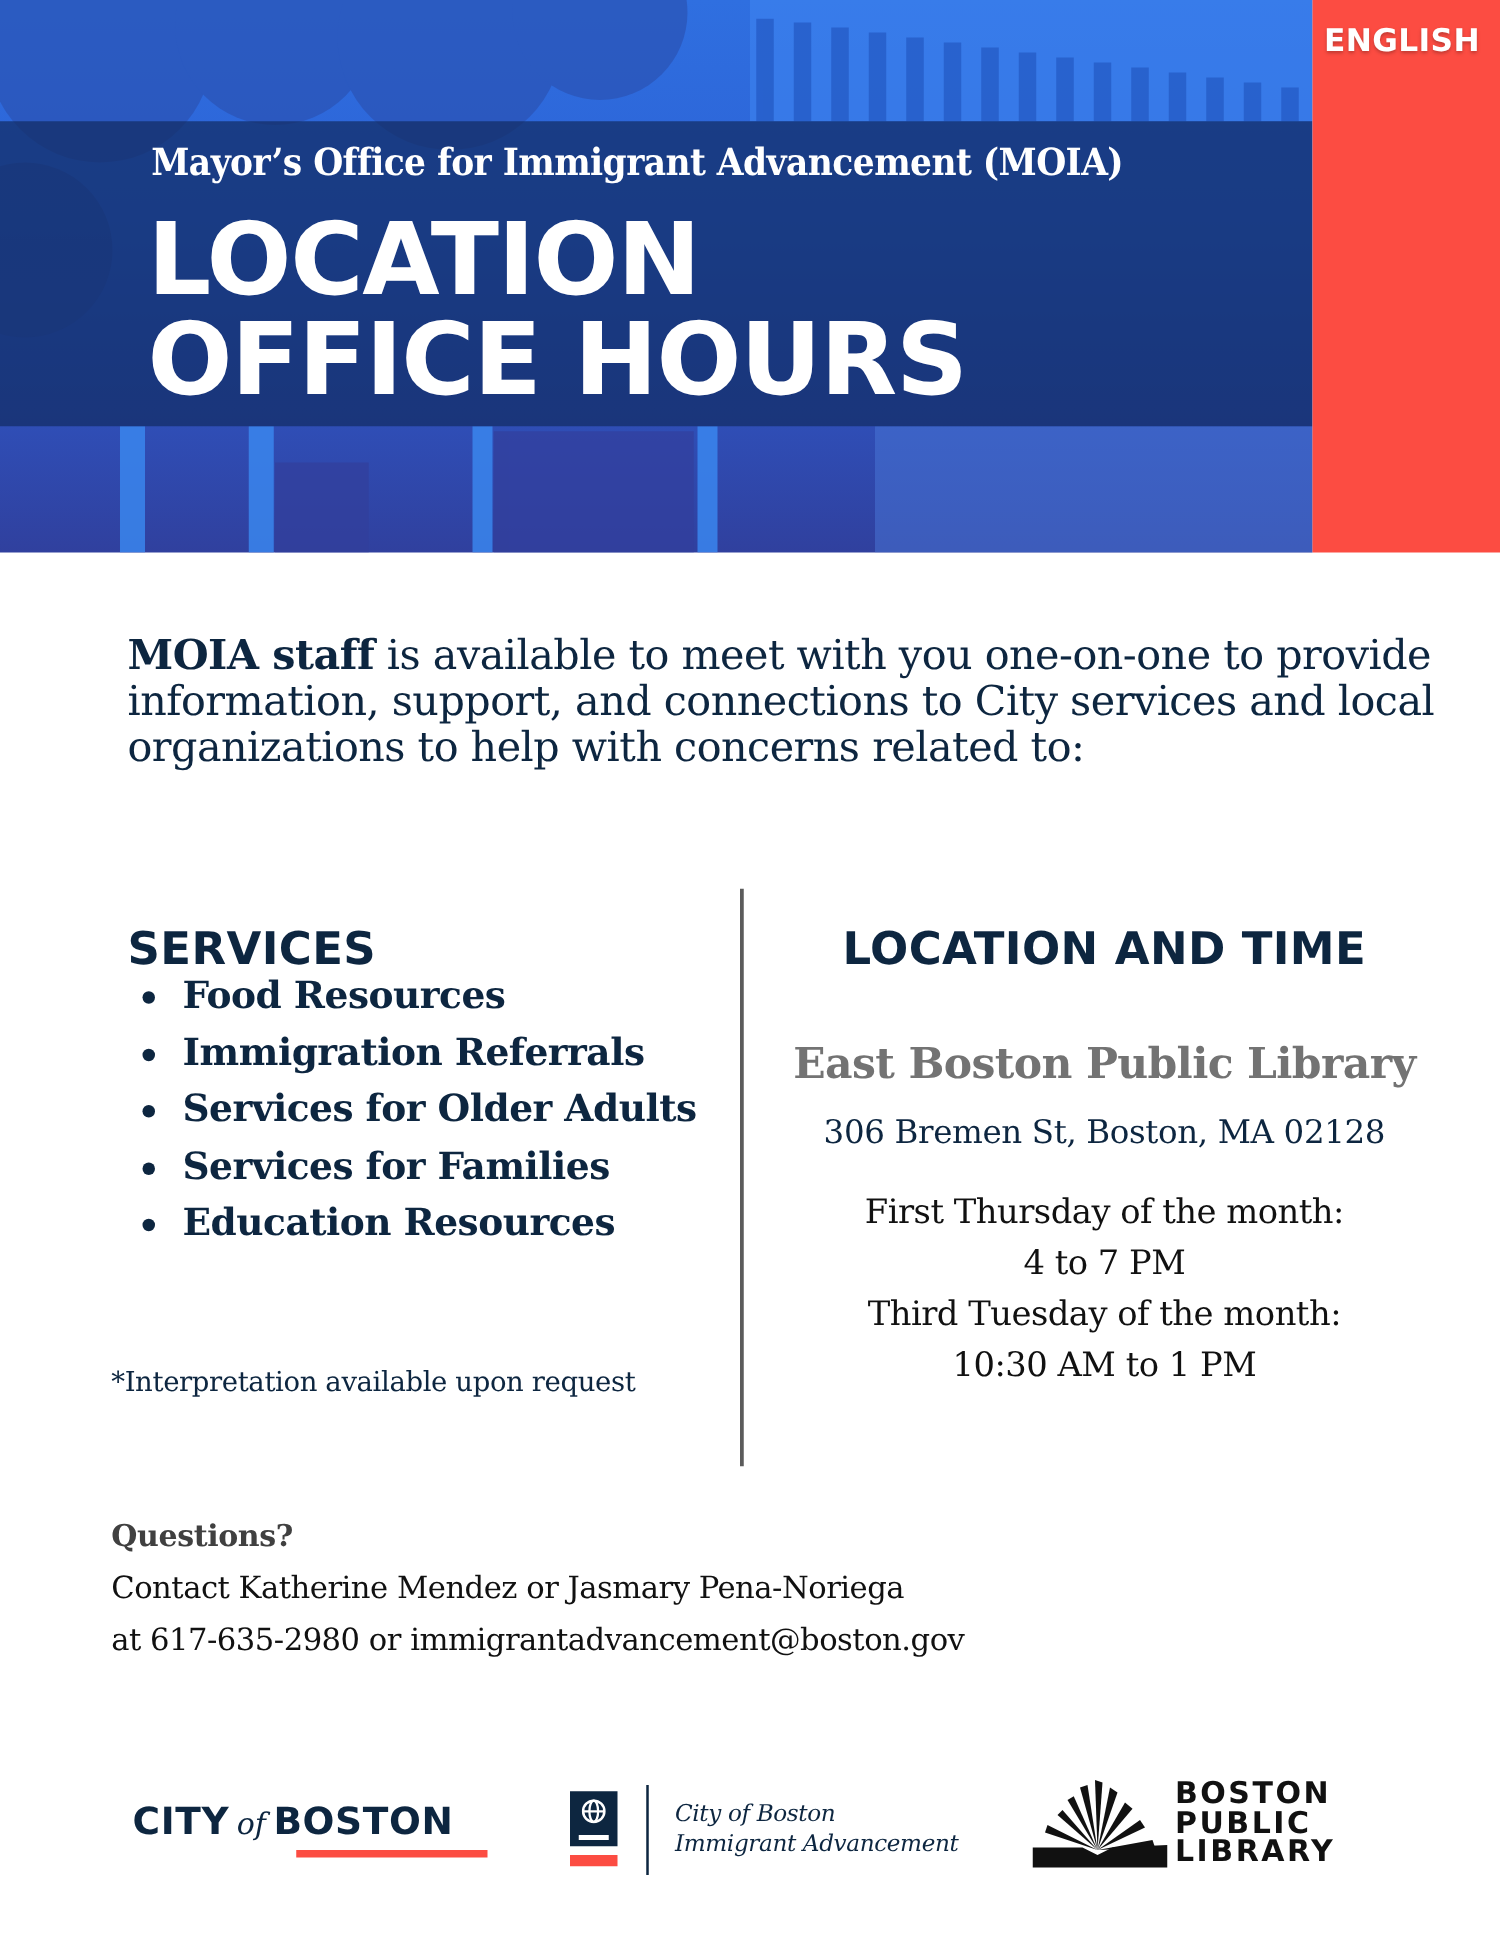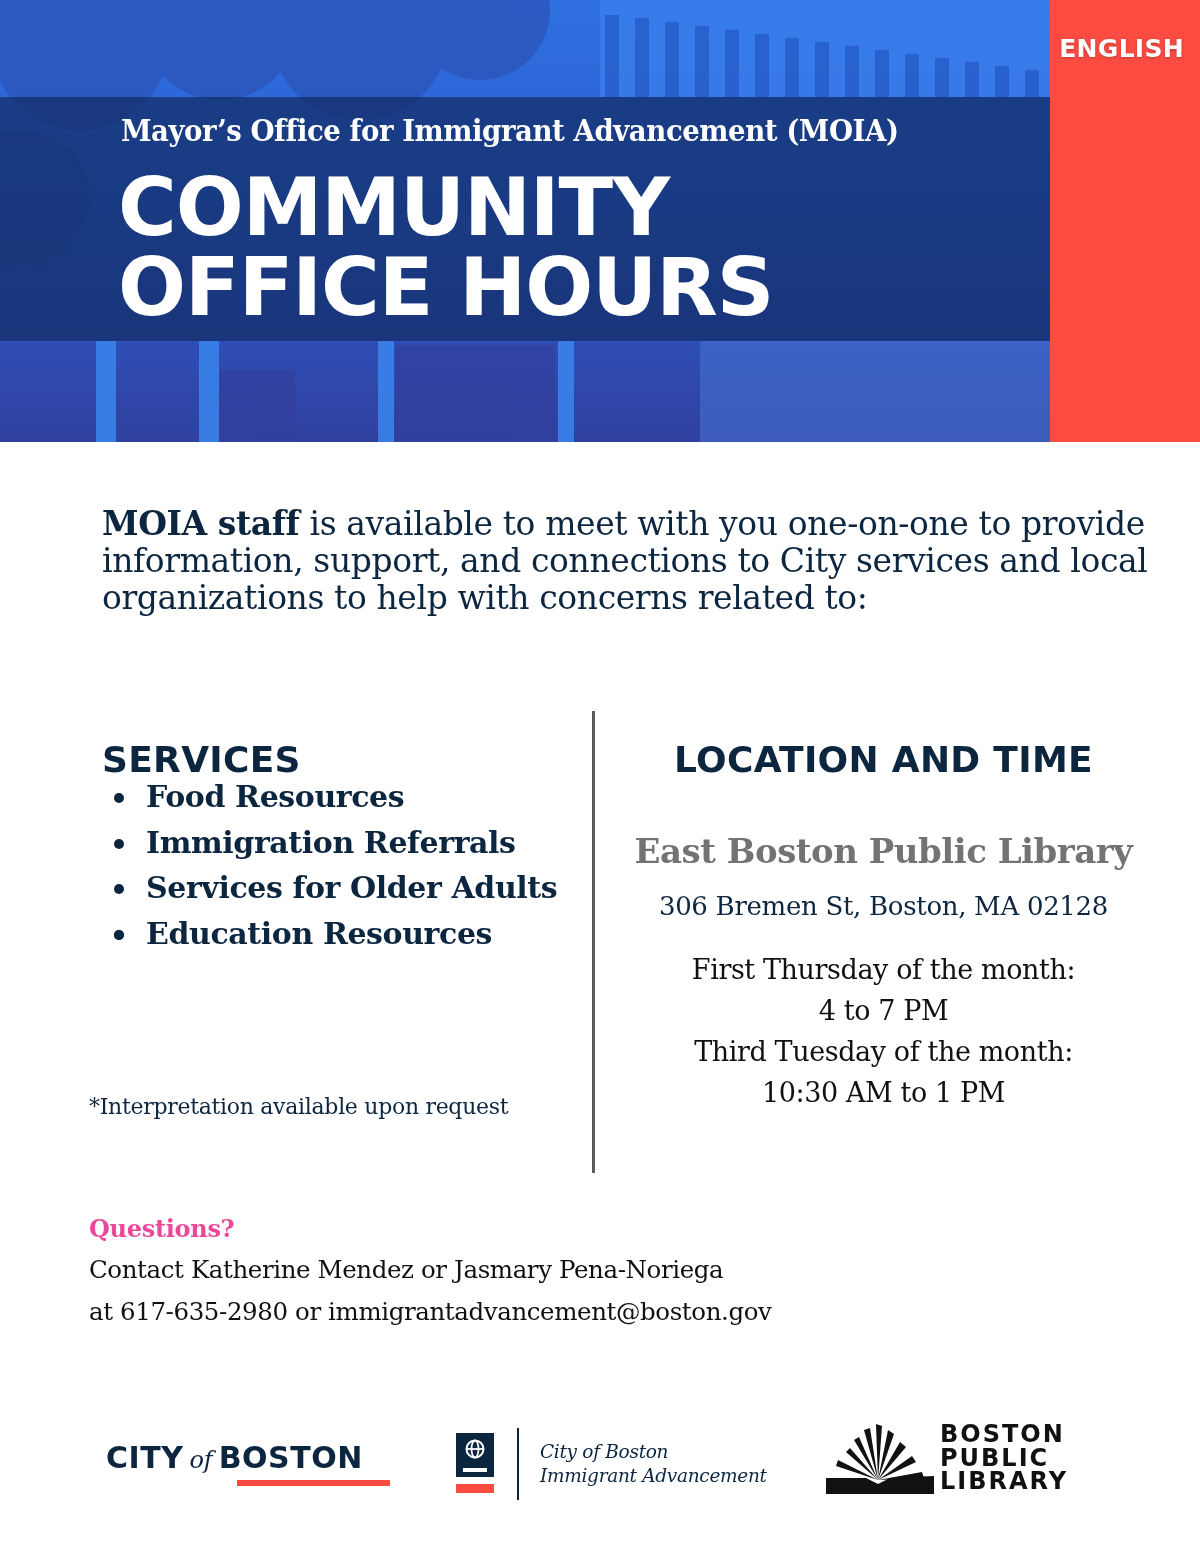--- a/index.html
+++ b/index.html
@@ -33,21 +33,20 @@
 
     .lang-tab {
       position: absolute; left: 1050px; top: 0; width: 150px; height: 442px;
       background: #fc4c42;
     }
     .lang-tab .label {
       position: absolute; right: 16px; top: 18px;
       font-family: "DejaVu Sans", sans-serif; font-weight: bold; font-size: 25px;
       color: #ffffff; letter-spacing: 0.3px;
       text-shadow: 0 1px 3px rgba(0,0,0,0.25);
-      margin-top: 16px;
     }
 
     
     .intro {
       position: absolute; left: 102px; top: 505px; width: 1060px;
       font-family: "DejaVu Serif", serif; font-size: 33px; line-height: 37px;
       color: #0d2640; letter-spacing: -0.4px;
     }
     .intro b { font-weight: bold; }
 
@@ -97,21 +96,21 @@
     .schedule { margin-top: 28px; }
     .schedule .line {
       display: block; font-family: "DejaVu Serif", serif; font-size: 27px;
       line-height: 41px; color: #111111; letter-spacing: -0.4px;
     }
 
     
     .contact { position: absolute; left: 89px; top: 1214px; }
     .contact .q {
       display: block; font-family: "DejaVu Serif", serif; font-weight: bold;
-      font-size: 24px; color: #ec4899; letter-spacing: -0.3px;
+      font-size: 24px; color: #404040; letter-spacing: -0.3px;
     }
     .contact .line {
       display: block; margin-top: 11px;
       font-family: "DejaVu Serif", serif; font-size: 24.5px; color: #111111;
       letter-spacing: -0.4px; line-height: 31px;
     }
 
     
     .cob-logo { position: absolute; left: 106px; top: 1440px; }
     .cob-logo .city {
@@ -206,37 +205,37 @@
       <rect x="220" y="370" width="75" height="72"></rect>
       <rect x="395" y="345" width="160" height="97"></rect>
     </g>
     <g fill="#4a78d8" opacity="0.5">
       <rect x="700" y="341" width="350" height="101"></rect>
     </g>
   </svg>
   <div class="band"></div>
   <div class="subtitle">Mayor’s Office for Immigrant Advancement (MOIA)</div>
   <h1 class="title">
-    <span>COMMUNITY</span>
+    <span>LOCATION</span>
     <span>OFFICE HOURS</span>
   </h1>
 </div>
 
 <div class="lang-tab">
   <span class="label">ENGLISH</span>
 </div>
 
 <p class="intro"><b>MOIA staff</b><span> is available to meet with you one-on-one to provide information, support, and connections to City services and local organizations to help with concerns related to:</span></p>
 
 <h2 class="col-heading services-heading">SERVICES</h2>
 <ul class="services-list">
   <li><span class="bullet"></span><span>Food Resources</span></li>
   <li><span class="bullet"></span><span>Immigration Referrals</span></li>
   <li><span class="bullet"></span><span>Services for Older Adults</span></li>
-  <li><span class="bullet"></span></li>
+  <li><span class="bullet"></span><span>Services for Families</span></li>
   <li><span class="bullet"></span><span>Education Resources</span></li>
 </ul>
 <p class="interp-note">*Interpretation available upon request</p>
 
 <div class="divider"></div>
 
 <div class="loc-col">
   <h2 class="col-heading loc-heading">LOCATION AND TIME</h2>
   <span class="venue">East Boston Public Library</span>
   <span class="address">306 Bremen St, Boston, MA 02128</span>

